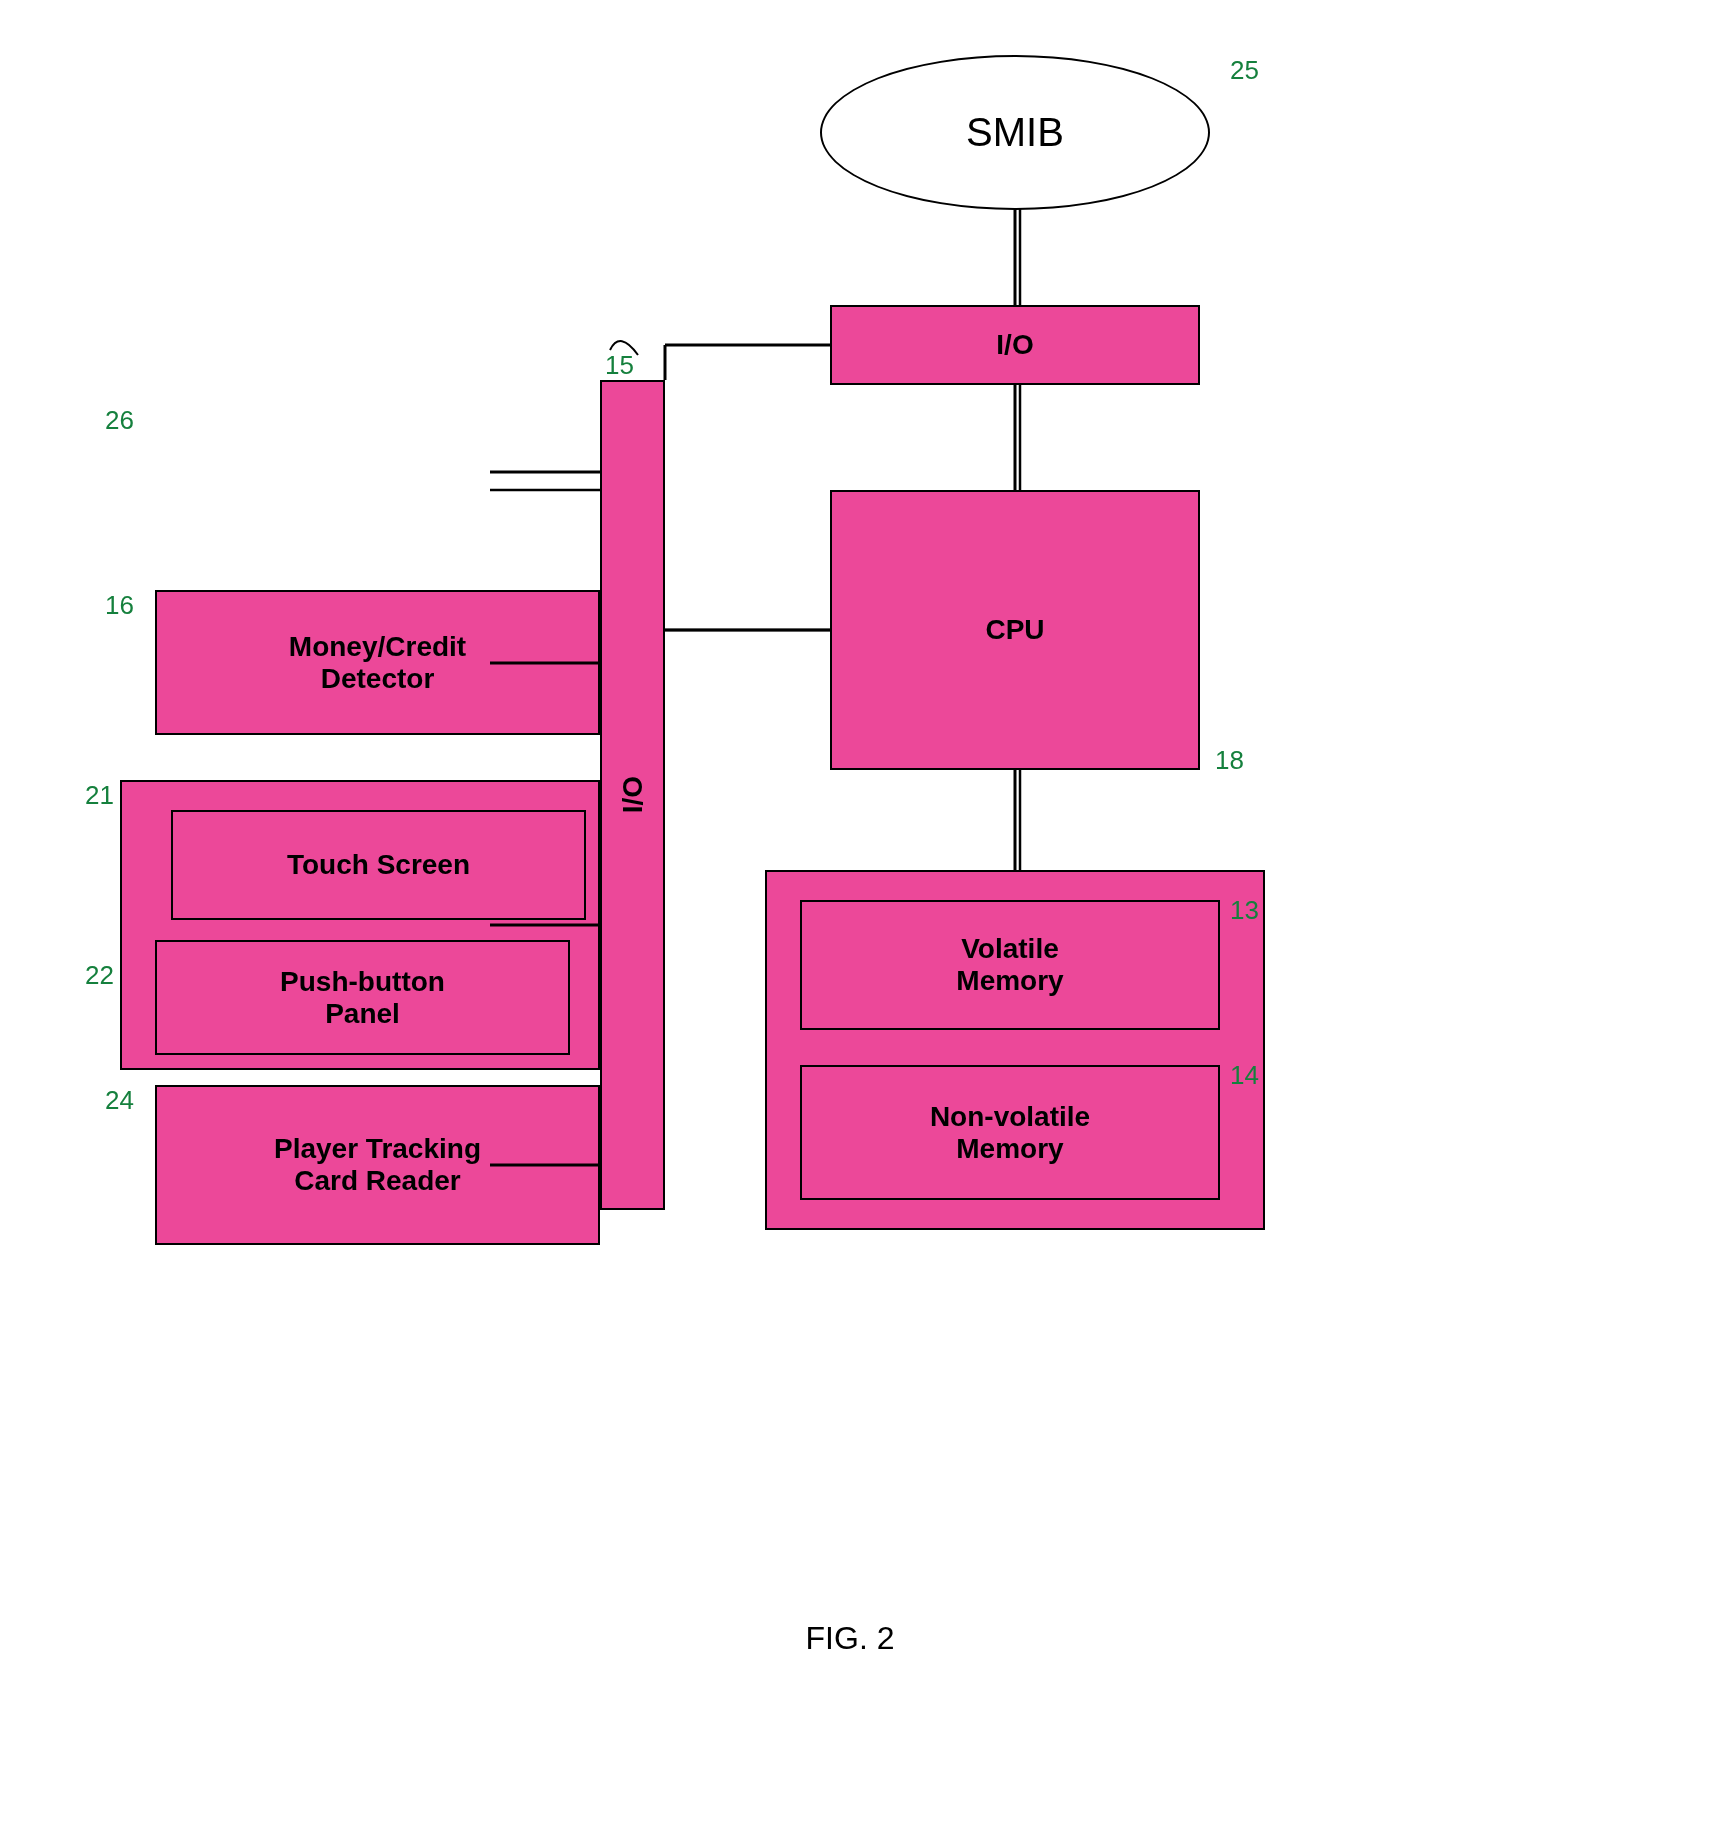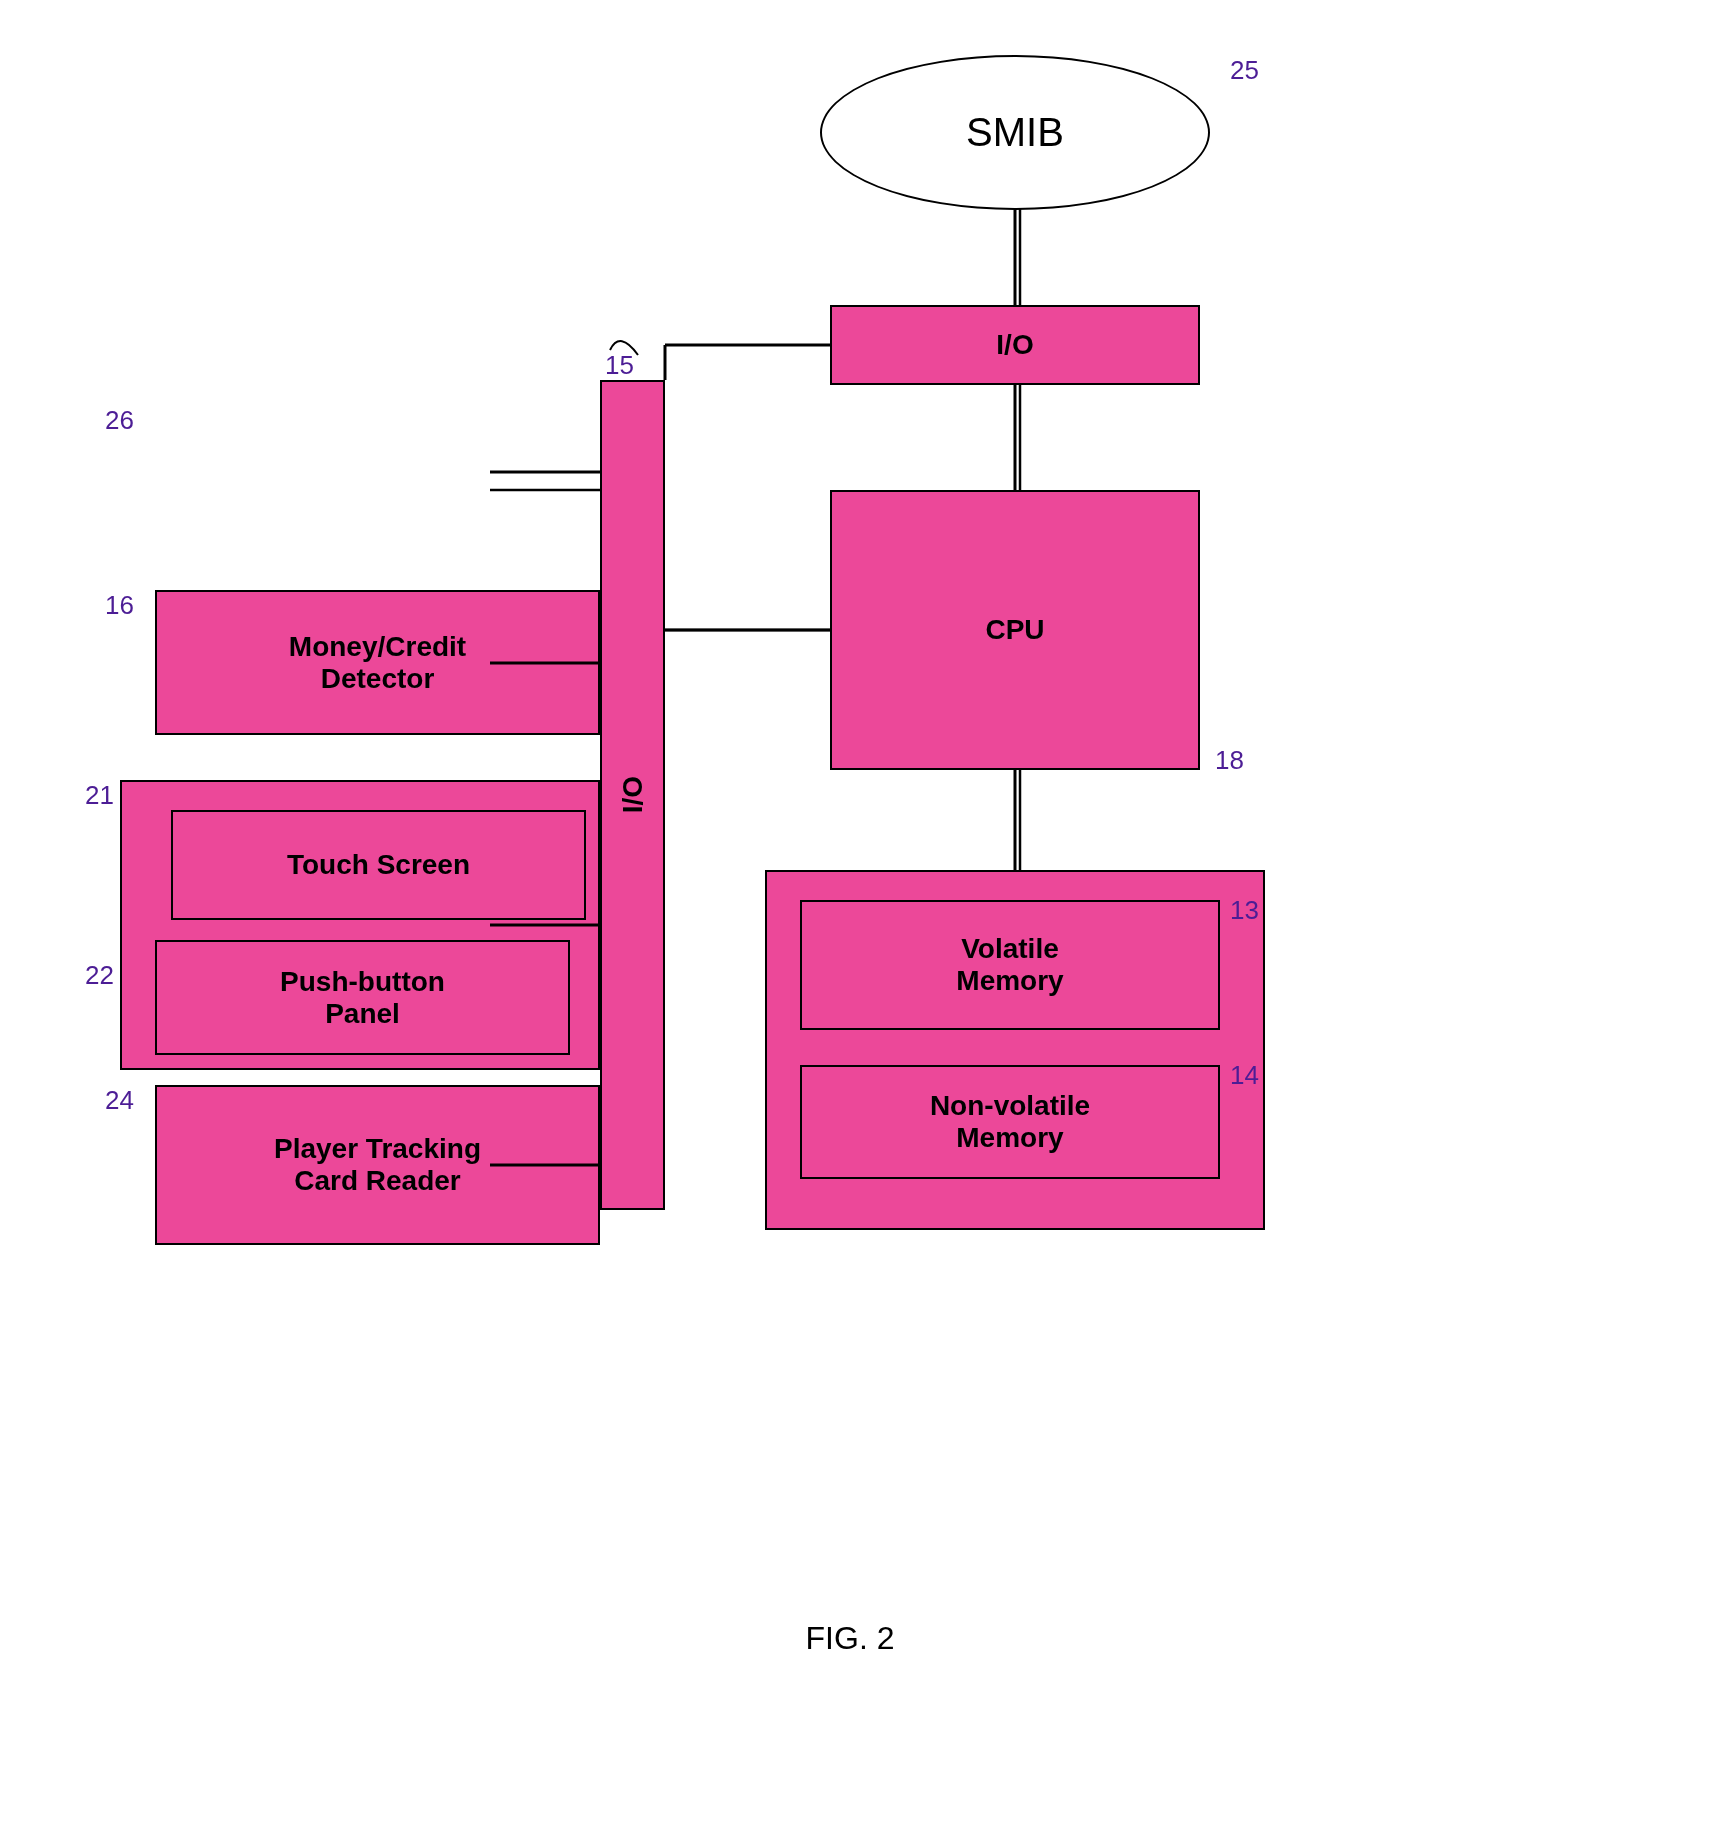--- a/index.html
+++ b/index.html
@@ -36,21 +36,21 @@
       display: flex;
       align-items: center;
       justify-content: center;
       text-align: center;
       font-size: 40px;
     }
     .label {
       position: absolute;
       font-size: 26px;
       font-weight: normal;
-      color: #4c1d95;
+      color: #15803d;
     }
     
     svg.connectors {
       position: absolute;
       top: 0; left: 0;
       width: 1731px;
       height: 1823px;
       pointer-events: none;
     }
     .fig-caption {
@@ -143,21 +143,21 @@
   <div class="box" style="left:765px; top:870px; width:500px; height:360px;">
   </div>
 
   <div class="box" style="left:800px; top:900px; width:420px; height:130px;">
     <span style="white-space:pre-line;">Volatile
 Memory</span>
   </div>
 
   <div class="label" style="left:1230px; top:895px;">13</div>
 
-  <div class="box" style="left:800px; top:1065px; width:420px; height:114px;text-align:center;">
+  <div class="box" style="left:800px; top:1065px; width:420px; height:135px;text-align:center;">
     <span style="white-space:pre-line;">Non-volatile
 Memory</span>
   </div>
 
   <div class="label" style="left:1230px; top:1060px;">14</div>
 
   <div class="fig-caption" style="left:650px; top:1620px; width:400px;">FIG. 2</div>
 
   <svg class="connectors" style="z-index:10;">
 

